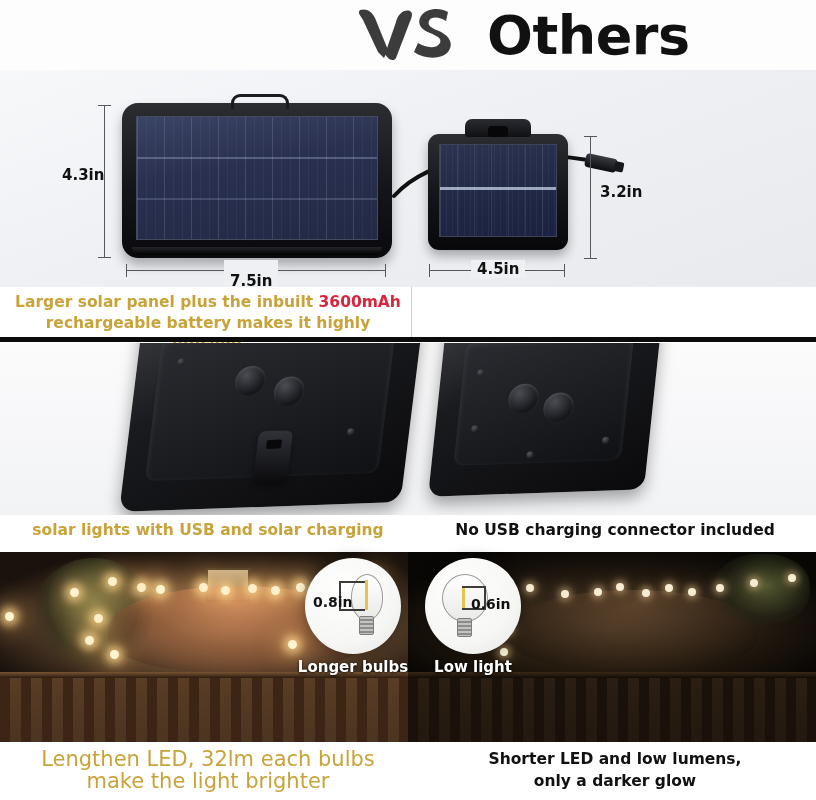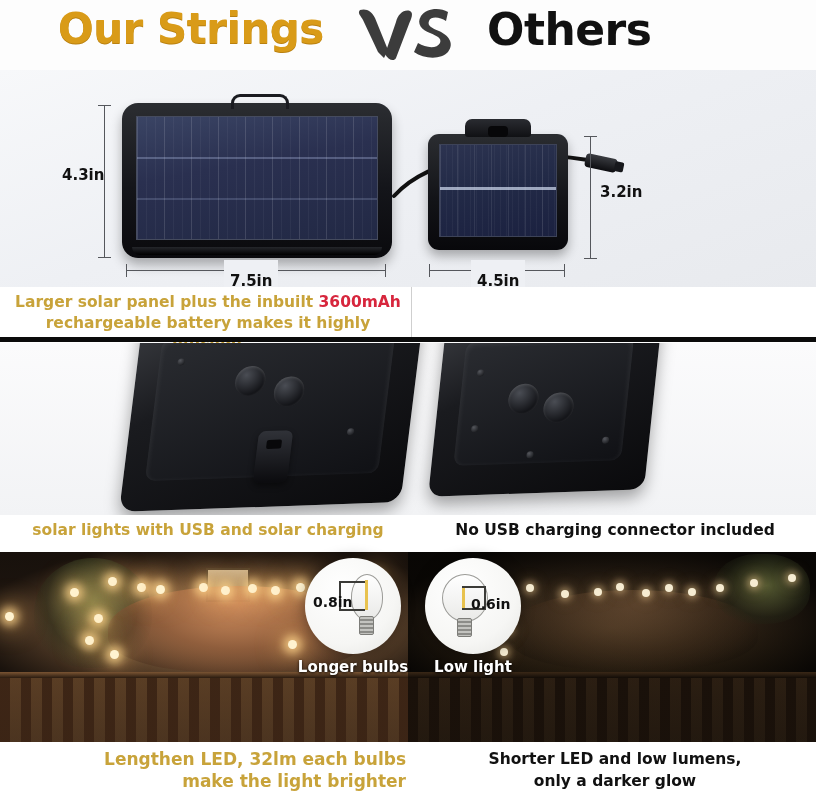--- a/index.html
+++ b/index.html
@@ -20,21 +20,21 @@
     font-size:42px;font-weight:bold;letter-spacing:-0.5px;
     color:#d99b18;
     text-shadow:0 1px 0 #b9800f;
     font-family:"DejaVu Sans", sans-serif;
   }
   .hdr-vs{
     position:absolute;left:352px;top:2px;width:110px;height:62px;
   }
   .hdr-others{
     position:absolute;left:487px;top:4px;
-    font-size:44px;font-weight:bold;letter-spacing:-0.5px;
+    font-size:54px;font-weight:bold;letter-spacing:-0.5px;
     color:#111;
     font-family:"DejaVu Sans", sans-serif;
   }
 
   
   .row1{
     position:absolute;left:0;top:70px;width:816px;height:217px;
     background:linear-gradient(160deg,#f7f8fa 0%,#eef0f4 45%,#e8eaee 100%);
     overflow:hidden;
   }
@@ -297,37 +297,36 @@
     position:absolute;width:13px;border-radius:2px;
     background:repeating-linear-gradient(180deg,#c3c3bf 0 2px,#8c8c88 2px 4px);
     border:1px solid #7d7d79;
   }
   .mb-fil{position:absolute;background:#e8c24e;}
   .mb-mark{position:absolute;background:#3b3b38;}
 
   
   .cap3{position:absolute;left:0;top:742px;width:816px;height:58px;background:#fff;}
   .cap3-left{
-    position:absolute;left:10px;top:6px;width:396px;text-align:right;
-    font-size:17px;font-weight:bold;line-height:22px;color:#c8a33a;
+    position:absolute;left:10px;top:6px;width:396px;text-align:center;
+    font-size:21px;font-weight:normal;line-height:22px;color:#c8a33a;
     font-family:"DejaVu Sans", sans-serif;white-space:pre-line;
   }
   .cap3-right{
     position:absolute;left:420px;top:6px;width:390px;text-align:center;
     font-size:15.5px;font-weight:bold;line-height:22px;color:#111;
     font-family:"DejaVu Sans", sans-serif;white-space:pre-line;
   }
 </style>
 </head>
 <body>
 
 <div class="page">
 
   <div class="header">
-    <div class="hdr-ours">Our Strings</div>
     <div class="hdr-vs">
       <svg viewBox="0 0 110 62" width="110" height="62" aria-hidden="true">
         <g fill="#3c3c3c">
           <path d="M8 8 C14 6 20 9 23 16 L36 48 L32 56 L26 50 L11 18 C9 14 5 11 8 8 Z"></path>
           <path d="M33 52 L44 20 C46 12 52 7 58 9 C62 11 59 17 57 22 L44 56 C42 60 36 58 33 52 Z"></path>
           <path d="M96 10 C88 5 74 6 69 14 C64 22 70 28 78 31 C85 34 90 36 88 41 C85 47 74 46 66 41 L62 50 C72 57 89 58 96 50 C103 41 96 33 87 29 C80 26 75 24 77 19 C79 14 88 15 94 19 Z"></path>
         </g>
       </svg>
     </div>
     <div class="hdr-others">Others</div>
@@ -362,21 +361,21 @@
     <div class="dim-label" style="left:224px;top:190px;background:#eef0f4;padding:12px 6px;">7.5in</div>
 
     <div class="dim-v" style="left:590px;top:66px;height:122px;"></div>
     <div class="tick-h" style="left:584px;top:66px;"></div>
     <div class="tick-h" style="left:584px;top:188px;"></div>
     <div class="dim-label" style="left:600px;top:113px;">3.2in</div>
 
     <div class="dim-h" style="left:429px;top:200px;width:136px;"></div>
     <div class="tick-v" style="left:429px;top:194px;"></div>
     <div class="tick-v" style="left:564px;top:194px;"></div>
-    <div class="dim-label" style="left:471px;top:190px;background:#eef0f4;padding:12px 6px;">4.5in</div>
+    <div class="dim-label" style="left:471px;top:190px;background:#eef0f4;padding:0 6px;">4.5in</div>
   </div>
 
   <div class="cap1">
     <div class="cap-div" style="left:411px;"></div>
     <div class="cap-left"><span>Larger solar panel plus the inbuilt </span><span class="mah">3600mAh</span><span> rechargeable battery makes it highly efficient</span></div>
   </div>
 
   <div class="divider-bar" style="top:337px;"></div>
 
   <div class="row2">

